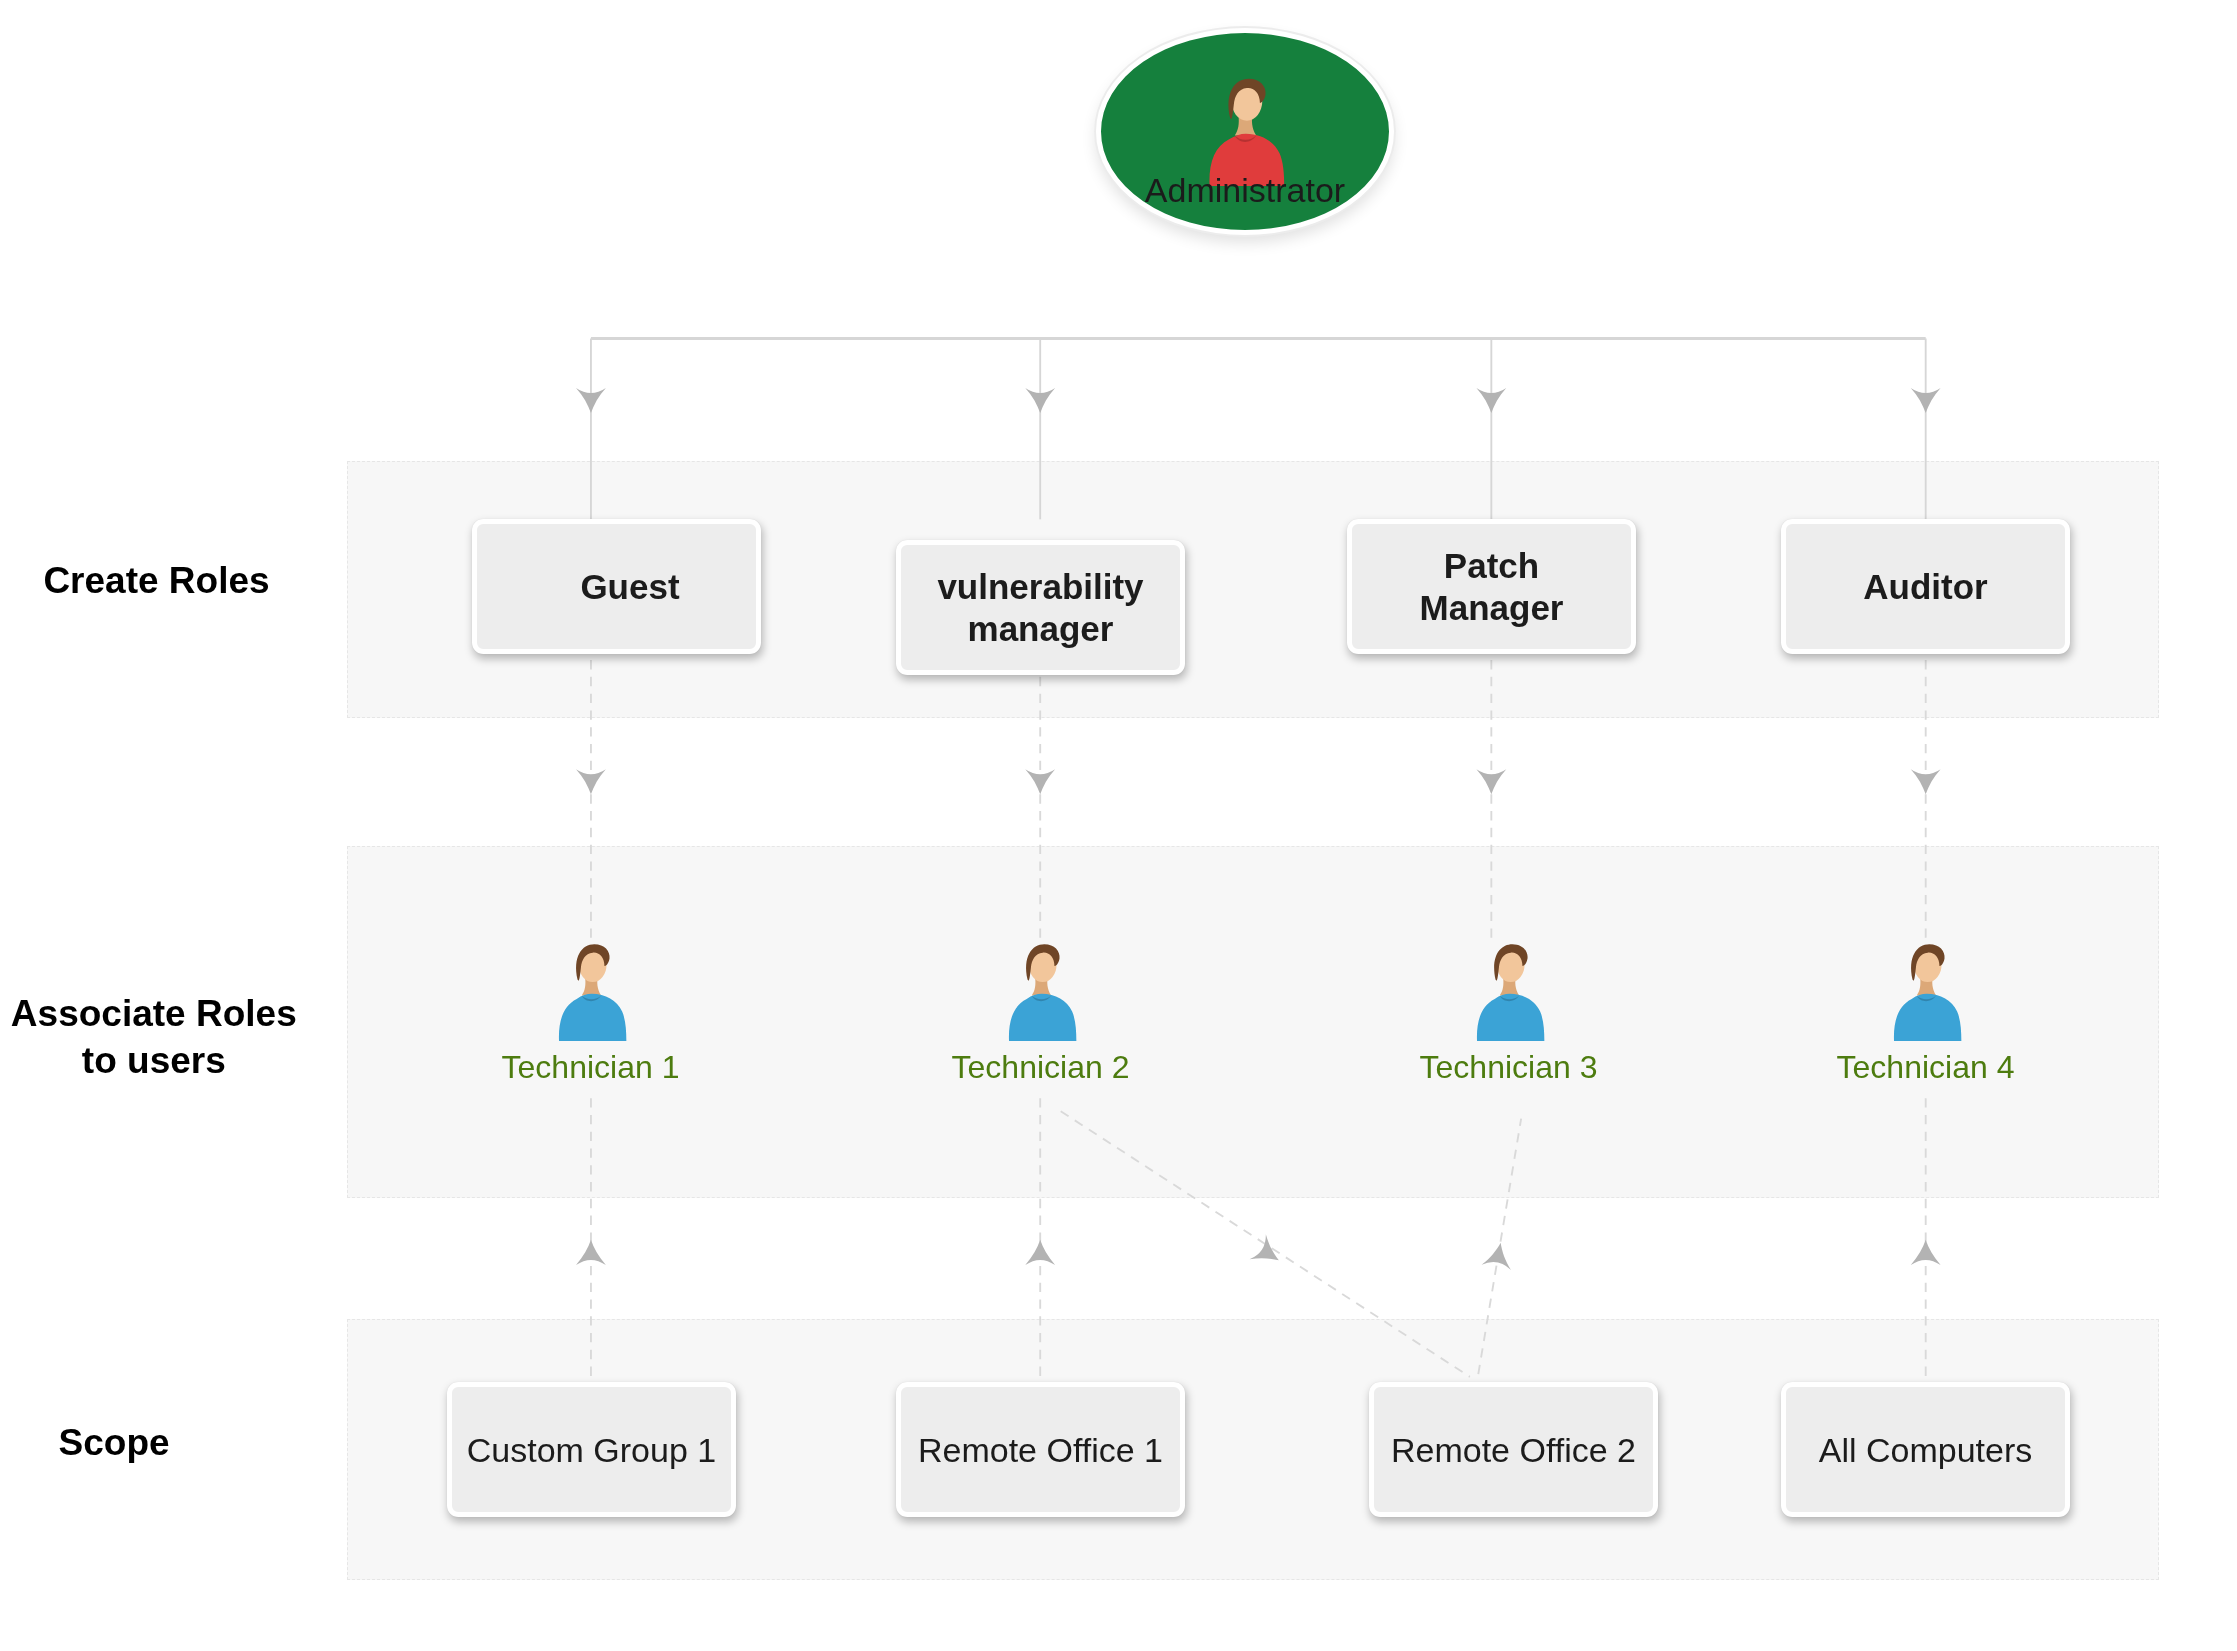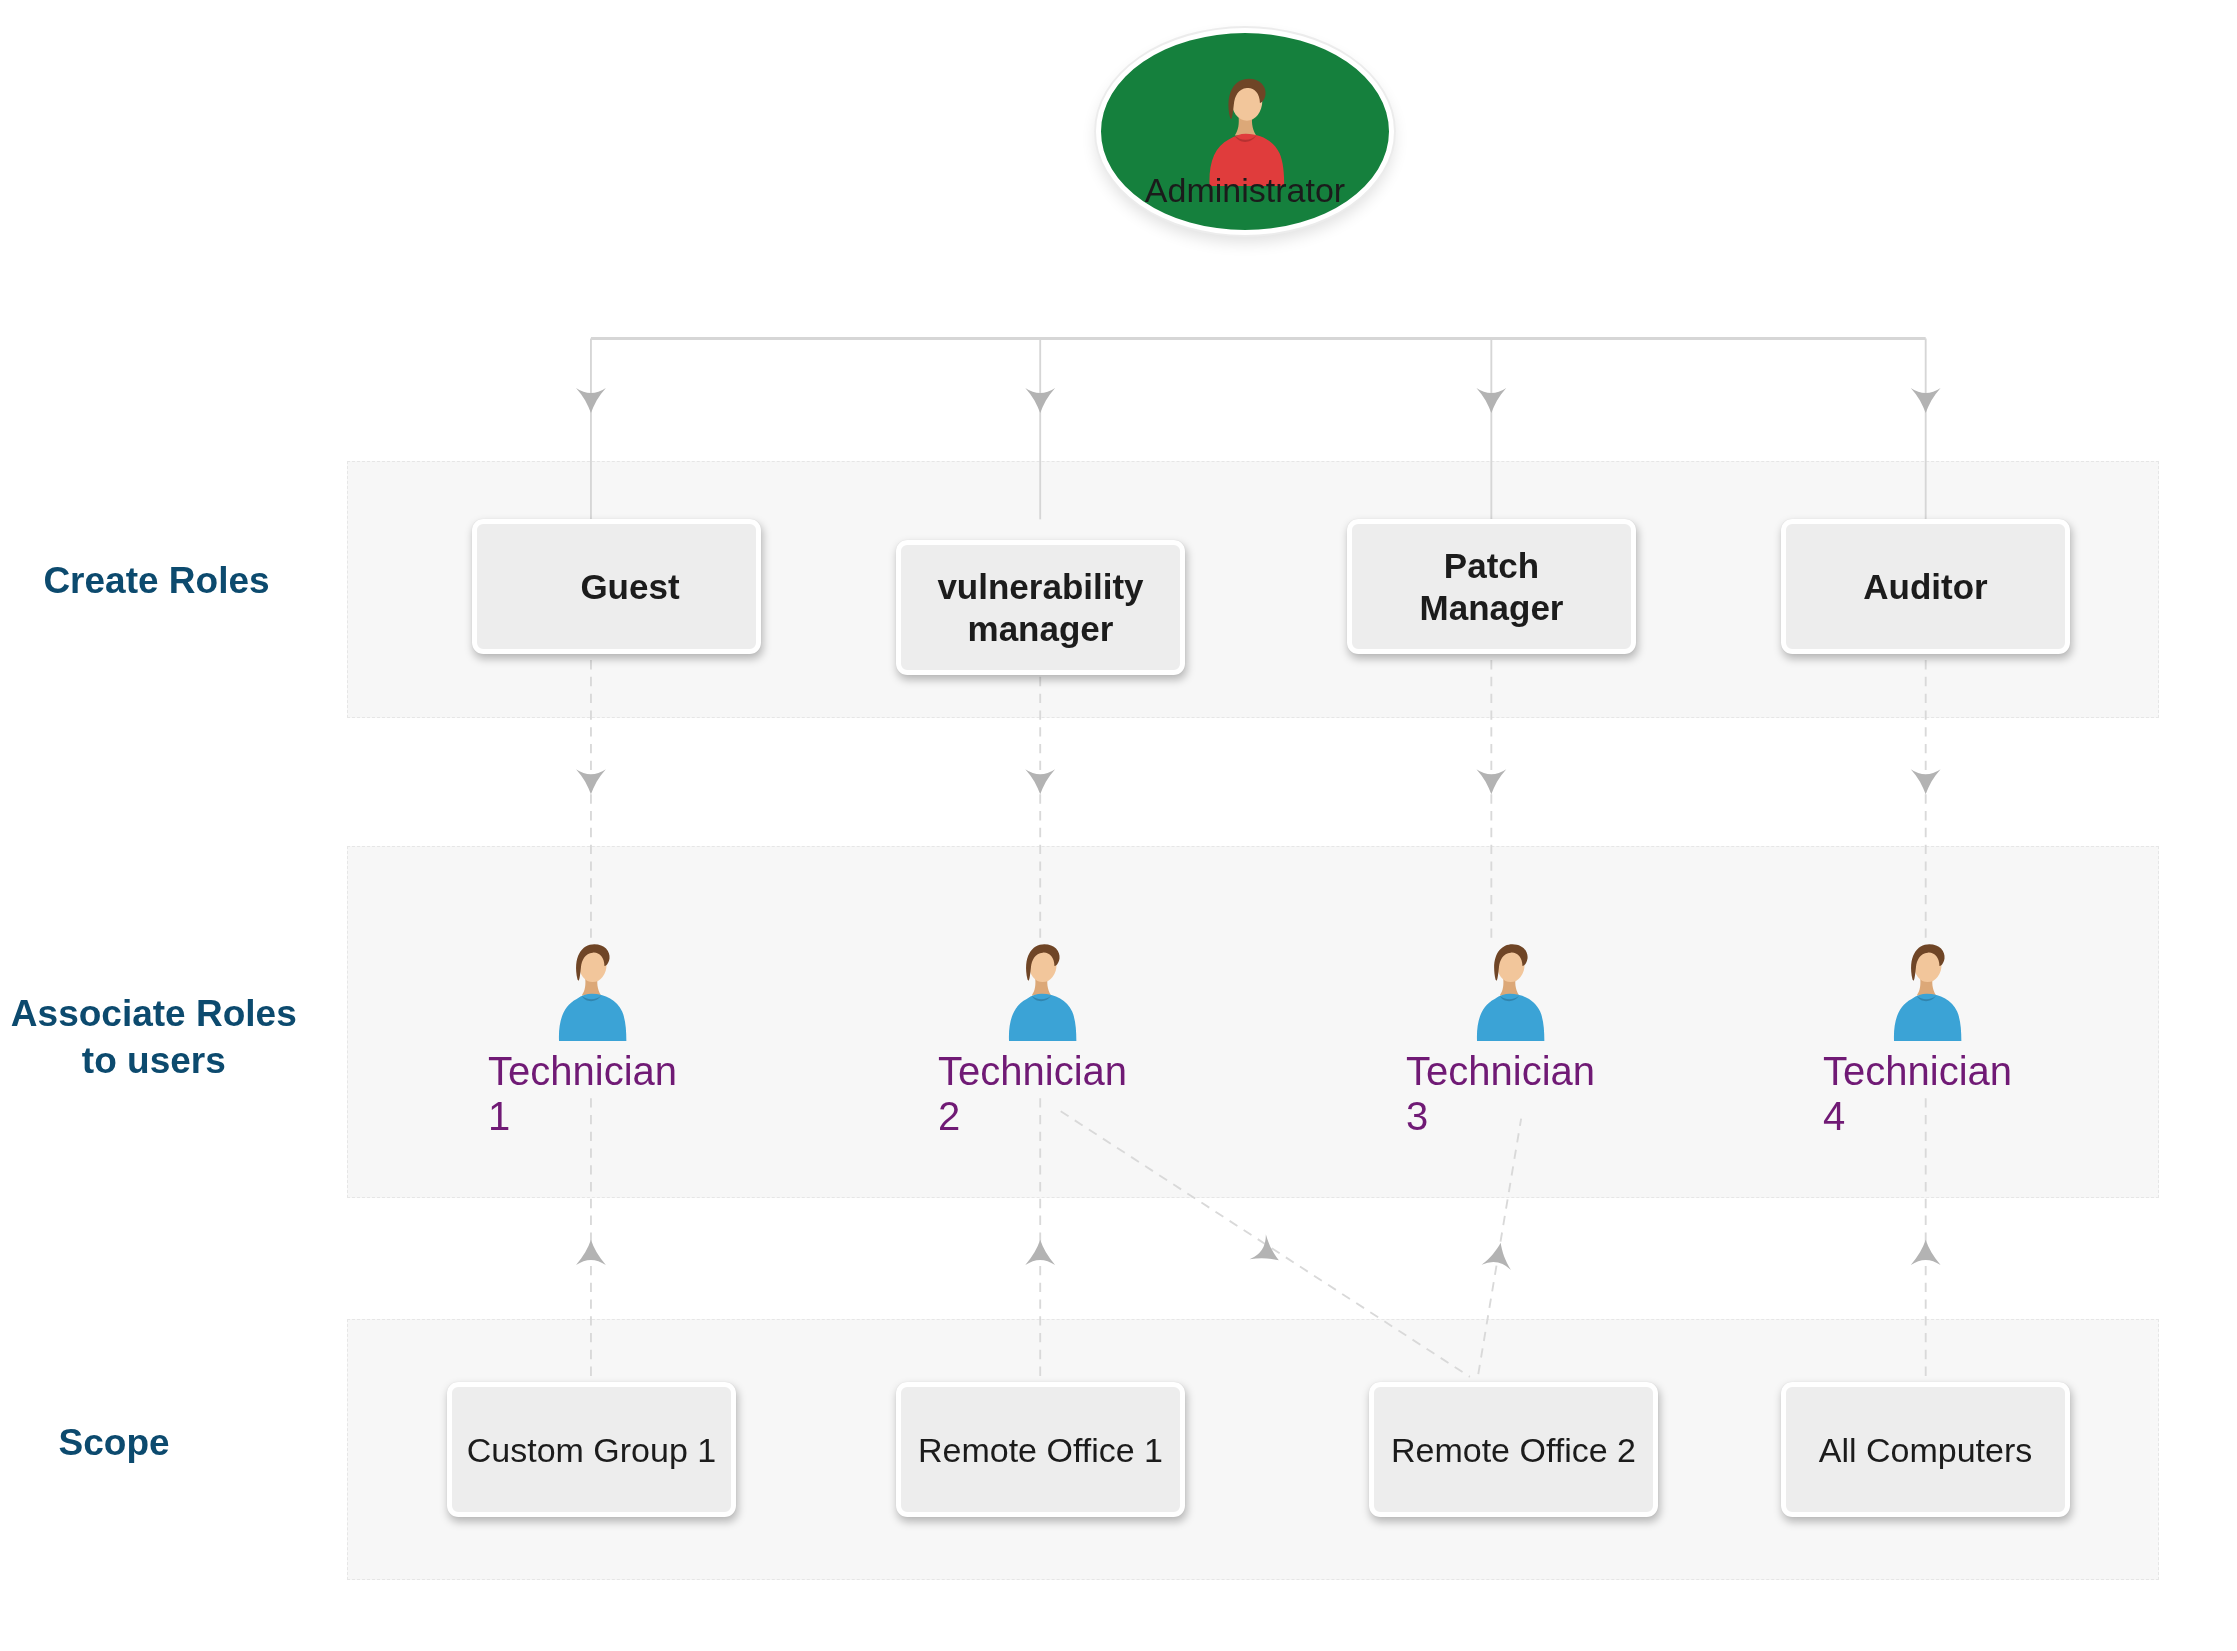--- a/index.html
+++ b/index.html
@@ -6,21 +6,21 @@
   #canvas{
     position:relative;width:2237px;height:1652px;background:#ffffff;overflow:hidden;
     font-family:"Liberation Sans","DejaVu Sans",sans-serif;color:#1b1b1b;
   }
   
   .lane{
     position:absolute;left:347px;width:1812px;background:#f7f7f7;
     border:1.9px dashed #e6e6e6;box-sizing:border-box;z-index:0;
   }
   .lane-label{
-    position:absolute;z-index:3;color:#0c4a6e;font-weight:700;font-size:37px;
+    position:absolute;z-index:3;color:#000000;font-weight:700;font-size:37px;
     line-height:47px;text-align:center;white-space:pre-line;
   }
   
   #connectors{position:absolute;left:0;top:0;z-index:1;}
   
   .node-box{
     position:absolute;width:289px;height:135px;box-sizing:border-box;
     background:#ededed;border:5.6px solid #ffffff;border-radius:11.2px;
     box-shadow:0 0 0.9px rgba(0,0,0,.12), 1.9px 4.7px 8.4px rgba(0,0,0,.26);
     display:flex;align-items:center;justify-content:center;text-align:center;
@@ -37,21 +37,21 @@
     justify-content:flex-end;padding-bottom:20.5px;z-index:2;
   }
   .admin-node .bust{width:86px;height:112px;margin-bottom:-15px;}
   .admin-label{font-size:34px;color:#1b1b1b;position:relative;z-index:1;}
   
   .tech-node{
     position:absolute;top:940px;width:205px;display:flex;flex-direction:column;
     align-items:center;z-index:2;
   }
   .tech-node .bust{width:76px;height:101px;}
-  .tech-label{margin-top:7.5px;font-size:40px;color:#701a75;}
+  .tech-label{margin-top:7.5px;font-size:32px;color:#4d7c0f;}
 </style>
 </head>
 <body>
 
 <div id="canvas">
 
   <div class="lane" style="top:461px;height:257px;"></div>
   <div class="lane" style="top:846px;height:352px;"></div>
   <div class="lane" style="top:1319px;height:261px;"></div>
 

